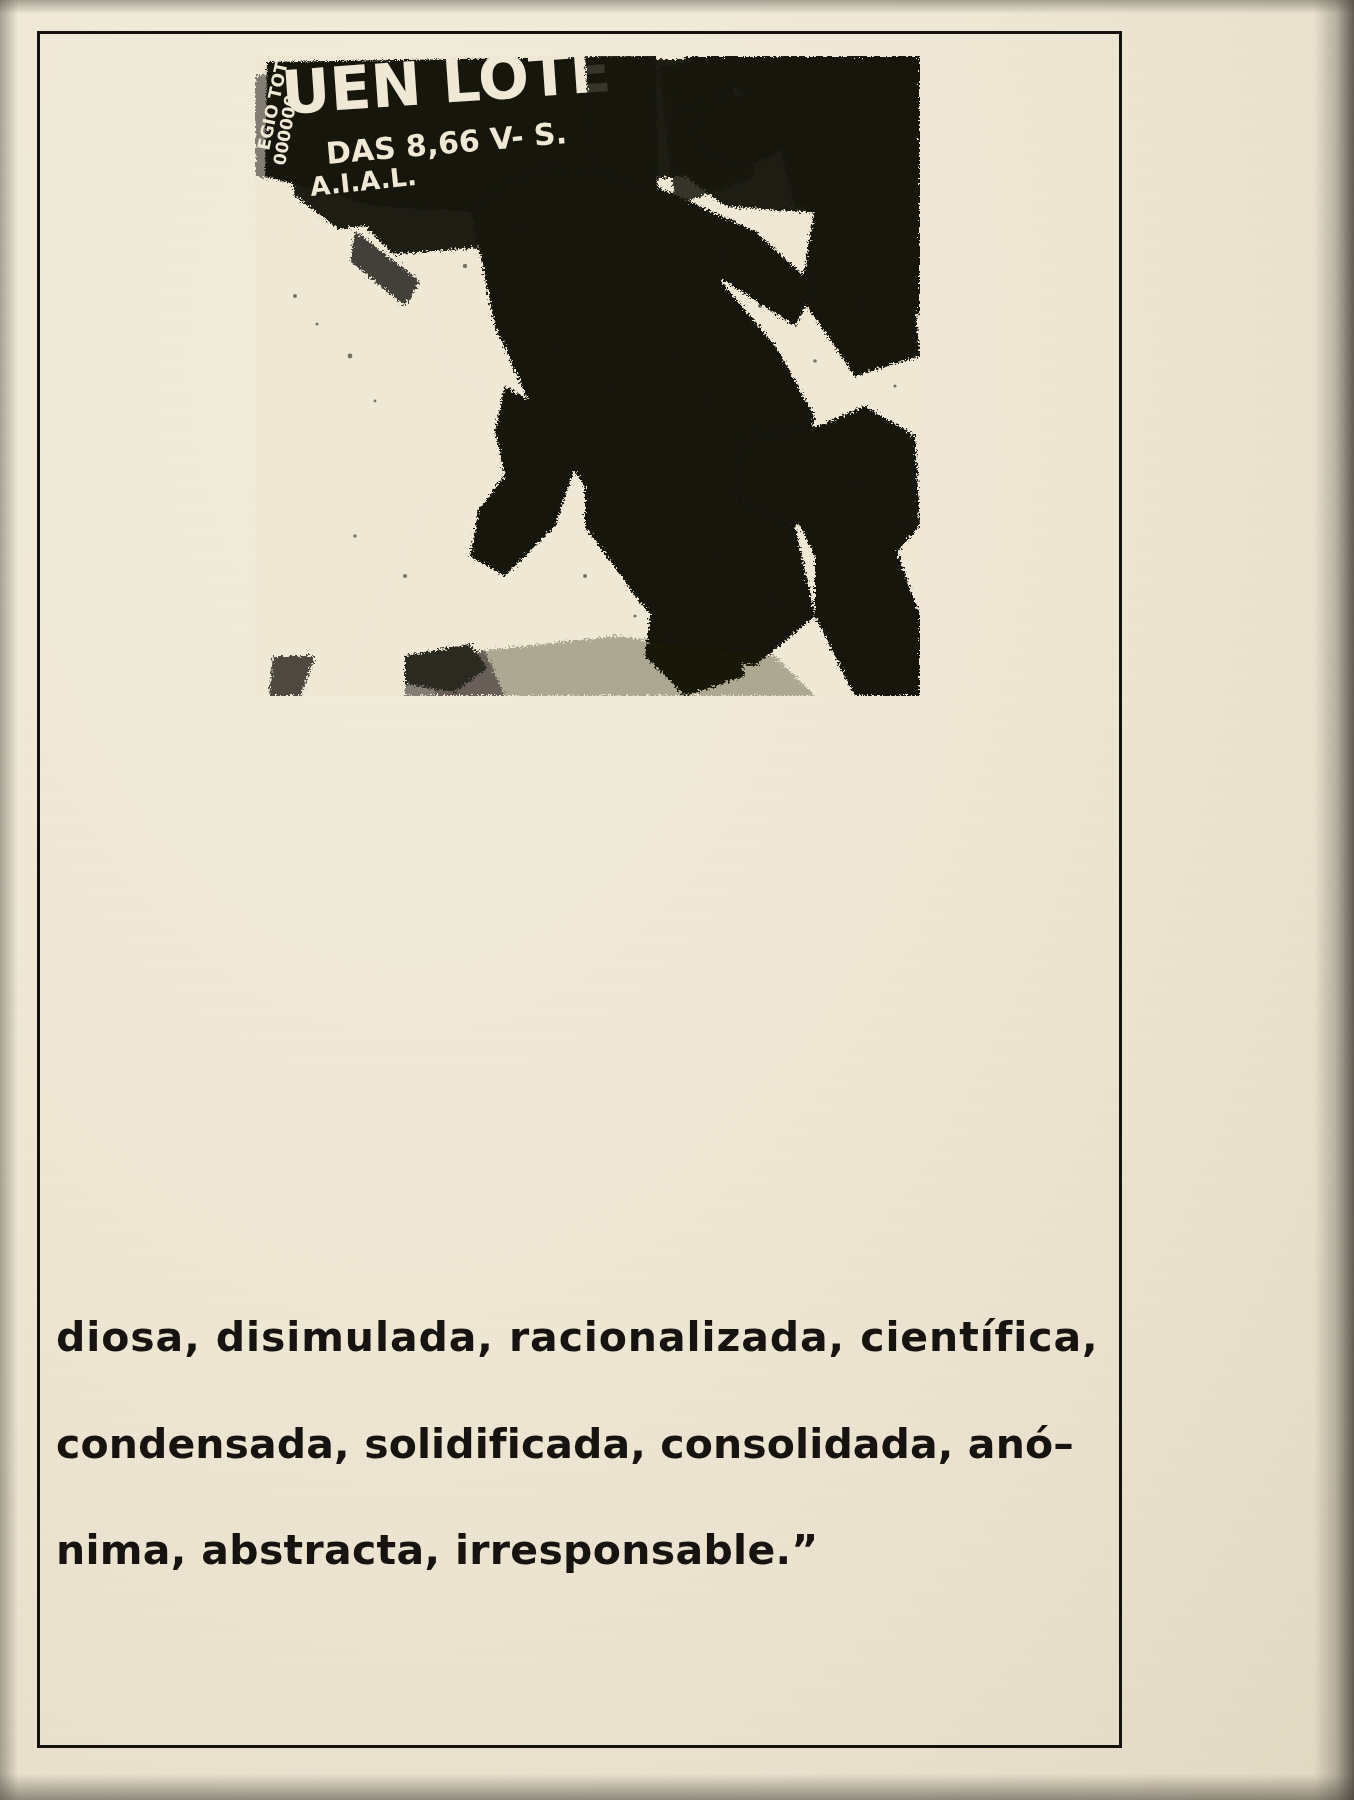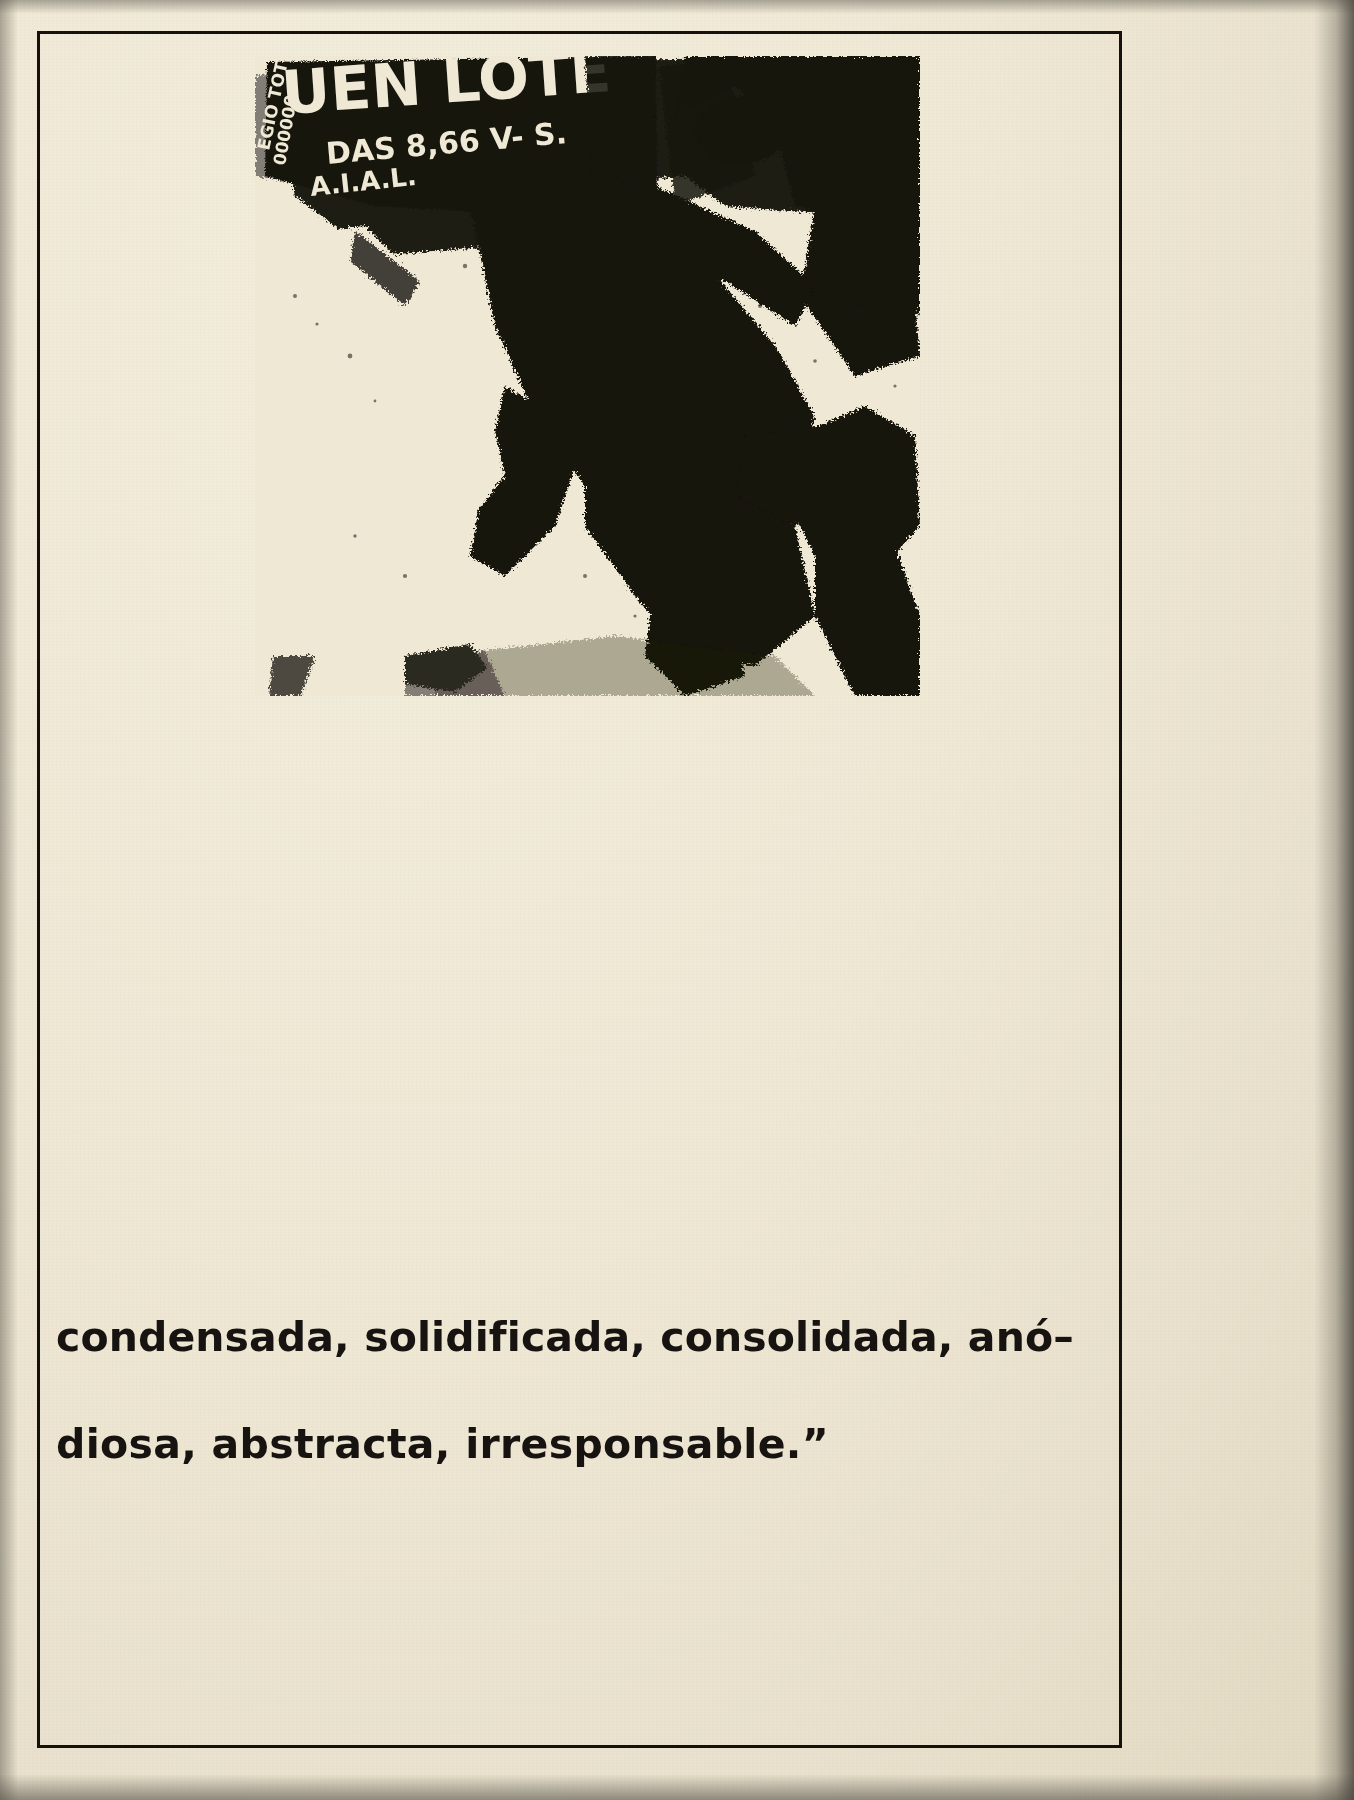--- a/index.html
+++ b/index.html
@@ -227,21 +227,22 @@
           <circle cx="600" cy="430" r="1.9"></circle>
             <circle cx="650" cy="470" r="1.5"></circle>
           <circle cx="265" cy="170" r="1.8"></circle>
             <circle cx="470" cy="200" r="1.4"></circle>
         </g>
       </g>
     </svg>
   </div>
 
   <div class="caption">
+    <span class="caption-line l3">diosa, disimulada, racionalizada, científica,</span>
     <span class="caption-line l4">condensada, solidificada, consolidada, anó–</span>
-    <span class="caption-line l5">diosa, abstracta, irresponsable.”</span>
+    <span class="caption-line l5">nima, abstracta, irresponsable.”</span>
   </div>
 
   <div class="edge-right"></div>
   <div class="edge-bottom"></div>
   <div class="edge-left"></div>
   <div class="edge-top"></div>
 </div>
 
 </body></html>

